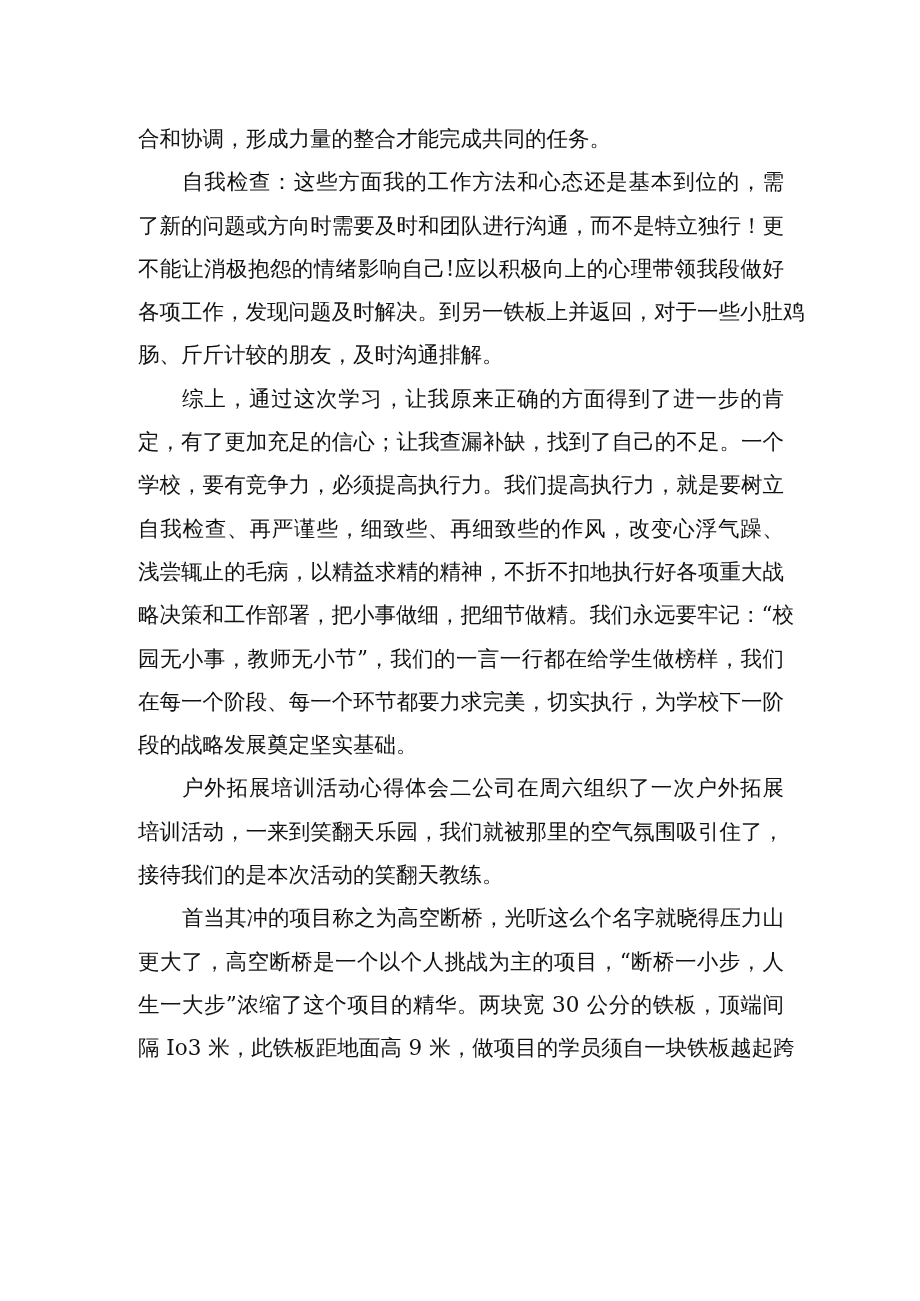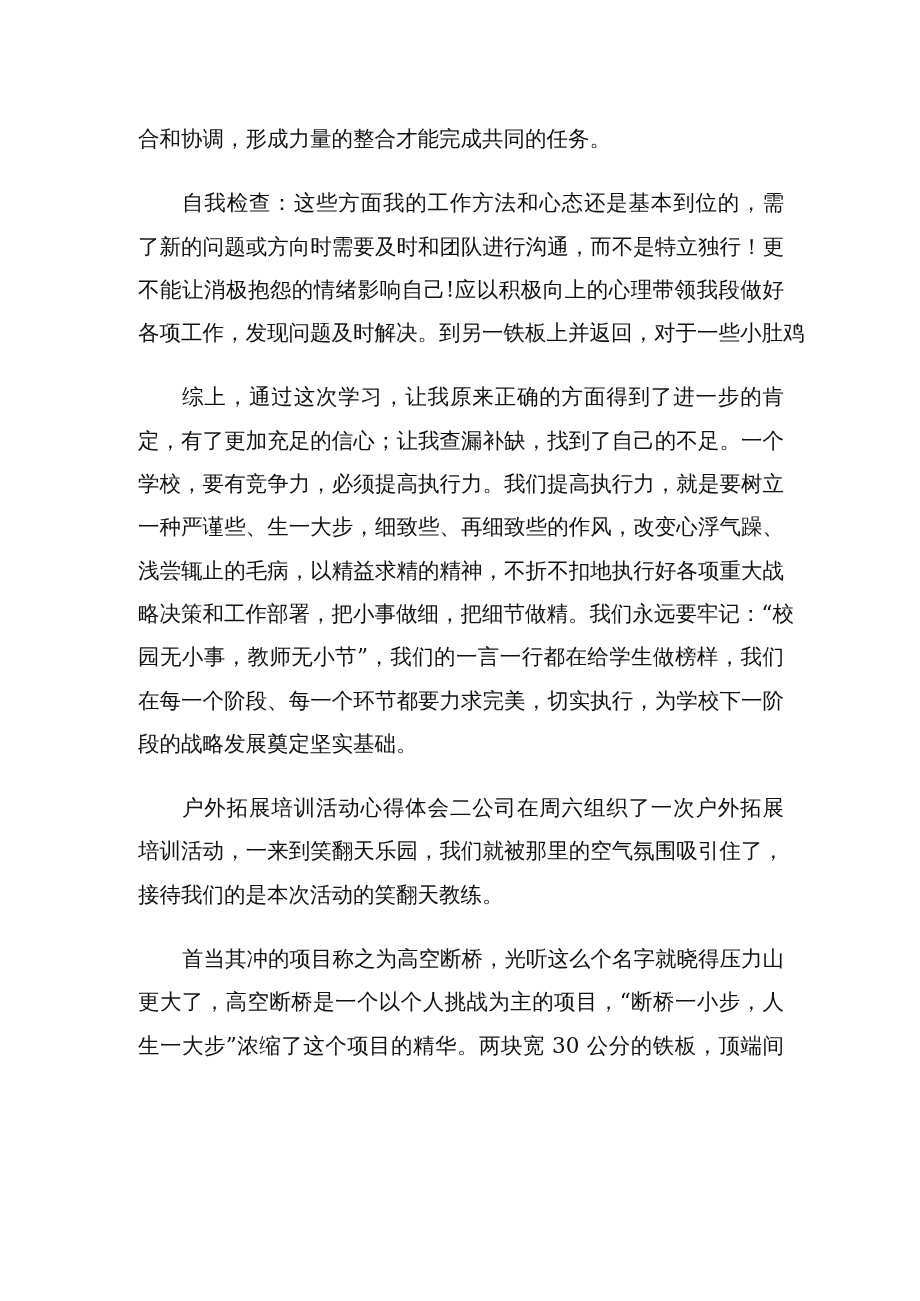--- a/index.html
+++ b/index.html
@@ -28,55 +28,56 @@
       white-space: nowrap;
       text-align: justify;
       text-align-last: justify;
       letter-spacing: 0;
     }
     .line.last {
       text-align-last: left;
     }
     .line.indent {
       padding-left: 44px;
-      margin-top: 21px;
     }
   </style>
 </head>
 <body>
 
 <div class="page">
 
   <div>
     <div class="line last">合和协调，形成力量的整合才能完成共同的任务。</div>
   </div>
 
   <div>
     <div class="line indent">自我检查：这些方面我的工作方法和心态还是基本到位的，需</div>
     <div class="line">了新的问题或方向时需要及时和团队进行沟通，而不是特立独行！更</div>
     <div class="line">不能让消极抱怨的情绪影响自己!应以积极向上的心理带领我段做好</div>
     <div class="line">各项工作，发现问题及时解决。到另一铁板上并返回，对于一些小肚鸡</div>
+    <div class="line last">肠、斤斤计较的朋友，及时沟通排解。</div>
   </div>
 
   <div>
     <div class="line indent">综上，通过这次学习，让我原来正确的方面得到了进一步的肯</div>
     <div class="line">定，有了更加充足的信心；让我查漏补缺，找到了自己的不足。一个</div>
     <div class="line">学校，要有竞争力，必须提高执行力。我们提高执行力，就是要树立</div>
-    <div class="line">一种严谨些、生一大步，细致些、再细致些的作风，改变心浮气躁、</div>
+    <div class="line">自我检查、再严谨些，细致些、再细致些的作风，改变心浮气躁、</div>
     <div class="line">浅尝辄止的毛病，以精益求精的精神，不折不扣地执行好各项重大战</div>
     <div class="line">略决策和工作部署，把小事做细，把细节做精。我们永远要牢记：“校</div>
     <div class="line">园无小事，教师无小节”，我们的一言一行都在给学生做榜样，我们</div>
     <div class="line">在每一个阶段、每一个环节都要力求完美，切实执行，为学校下一阶</div>
     <div class="line last">段的战略发展奠定坚实基础。</div>
   </div>
 
   <div>
     <div class="line indent">户外拓展培训活动心得体会二公司在周六组织了一次户外拓展</div>
     <div class="line">培训活动，一来到笑翻天乐园，我们就被那里的空气氛围吸引住了，</div>
     <div class="line last">接待我们的是本次活动的笑翻天教练。</div>
   </div>
 
   <div>
     <div class="line indent">首当其冲的项目称之为高空断桥，光听这么个名字就晓得压力山</div>
     <div class="line">更大了，高空断桥是一个以个人挑战为主的项目，“断桥一小步，人</div>
     <div class="line">生一大步”浓缩了这个项目的精华。两块宽 30 公分的铁板，顶端间</div>
+    <div class="line">隔 Io3 米，此铁板距地面高 9 米，做项目的学员须自一块铁板越起跨</div>
   </div>
 </div>
 
 </body></html>

